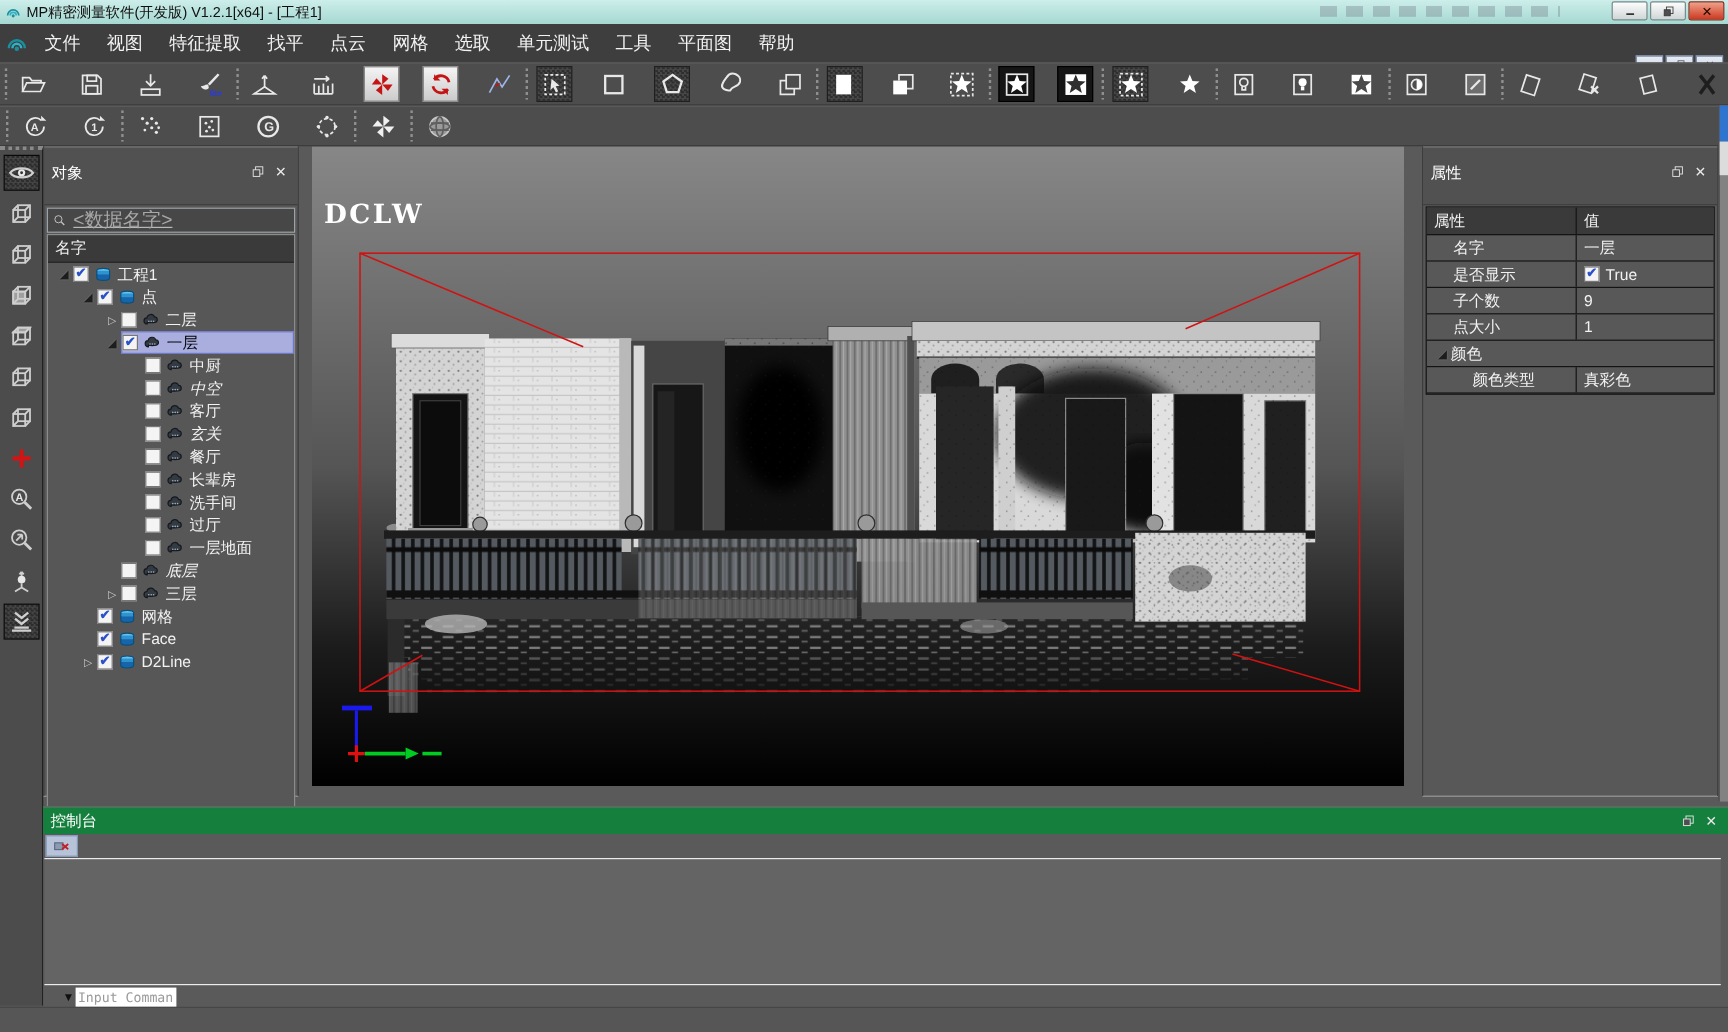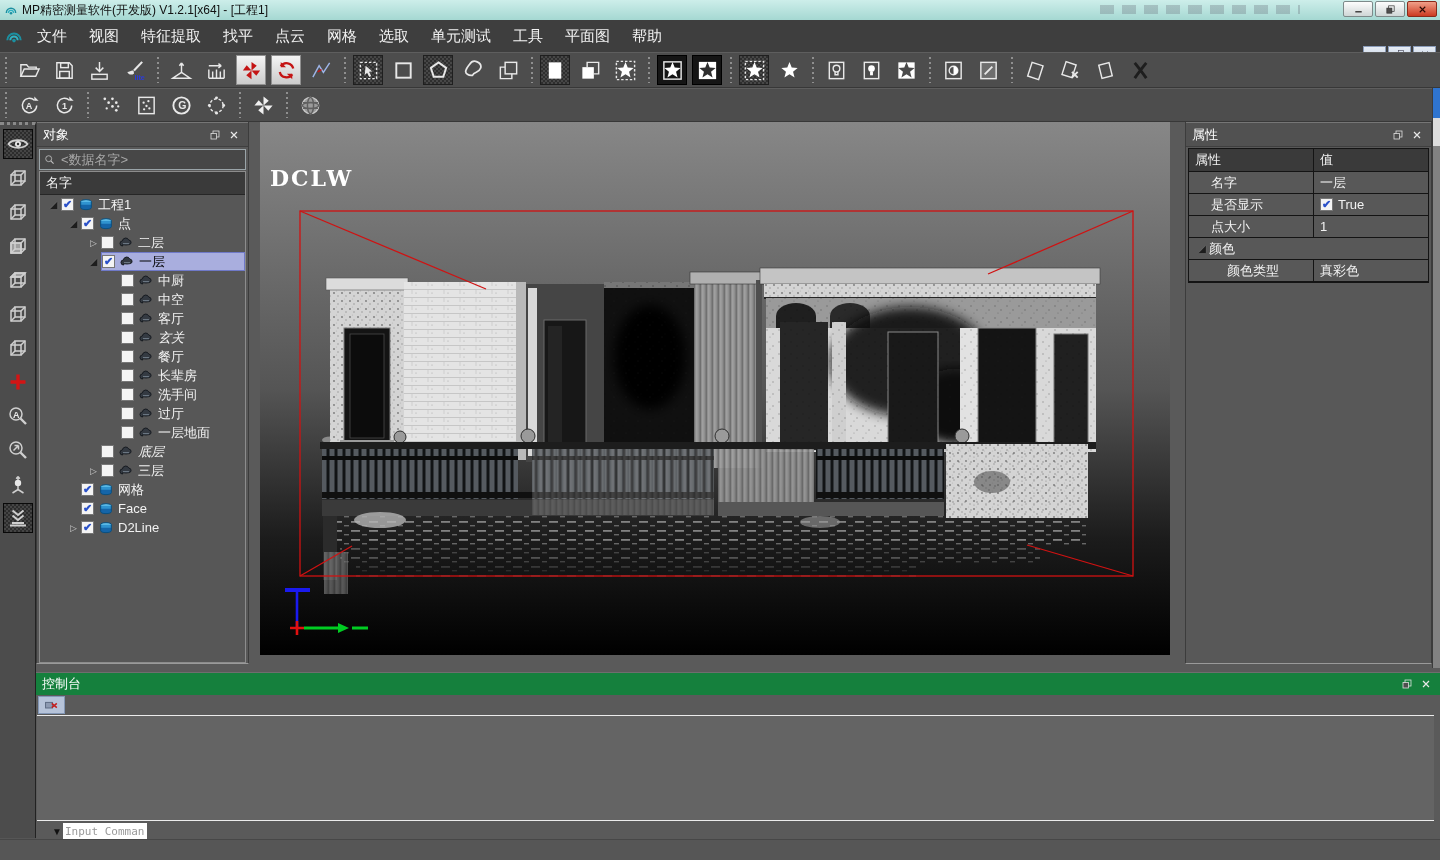--- a/index.html
+++ b/index.html
@@ -19,42 +19,42 @@
   .menubar .logo{width:20px;height:20px;margin-right:2px;}
   .menu-item{padding:3px 11px;cursor:default;}
   .mdi-btns{position:absolute;right:4px;top:26px;display:flex;gap:2px;}
   .mdi-btn{width:23px;height:16px;background:linear-gradient(#e7edf5,#c2cfe2);border:1px solid #8a9cba;display:flex;align-items:center;justify-content:center;box-sizing:border-box;}
   .mdi-btn .ic{width:10px;height:10px;stroke:#445;}
   
   .tb{position:absolute;left:0;width:100%;background:#4d4d4d;display:flex;align-items:center;box-sizing:border-box;border-top:1px solid #5e5e5e;border-bottom:1px solid #383838;}
   .tb1{top:52px;height:36px;}
   .tb2{top:88px;height:34px;}
   .grip{width:5px;height:26px;margin:0 3px;background:repeating-linear-gradient(to bottom,#8f8f8f 0 2px,transparent 2px 5px);background-size:2px 100%;background-repeat:no-repeat;background-position:center;}
-  .tbgroup{display:flex;align-items:center;gap:5px;padding:0 3px;}
+  .tbgroup{display:flex;align-items:center;gap:19px;padding:0 3px;}
   .tbtn{width:30px;height:30px;display:flex;align-items:center;justify-content:center;box-sizing:border-box;border:1px solid transparent;}
   .tbtn .ic{width:23px;height:23px;}
   .tbtn.raised{background:linear-gradient(#f4f4f4,#cbcbcb);border-color:#909090;}
   .tbtn.pressed{background:repeating-conic-gradient(#2e2e2e 0% 25%,#474747 0% 50%) 0 0/4px 4px;border-color:#1f1f1f;}
   .tbtn.dark{background:#151515;border-color:#000;}
   
   .main{position:absolute;left:0;top:122px;width:100%;height:550px;background:#5a5a5a;}
   .sidestrip{position:absolute;left:0;top:0;width:36px;height:716px;background:#4c4c4c;border-right:1px solid #222;border-top:3px dotted #8a8a8a;box-sizing:border-box;display:flex;flex-direction:column;align-items:center;padding-top:4px;gap:4px;}
   .sbtn{width:30px;height:30px;display:flex;align-items:center;justify-content:center;box-sizing:border-box;border:1px solid transparent;}
   .sbtn .ic{width:24px;height:24px;stroke:#cfcfcf;}
   .sbtn.selected{background:repeating-conic-gradient(#2c2c2c 0% 25%,#454545 0% 50%) 0 0/4px 4px;border-color:#090909;}
   
   .panel{position:absolute;top:0;background:#585858;box-sizing:border-box;border-right:1px solid #3c3c3c;border-left:1px solid #3c3c3c;border-bottom:1px solid #9a9a9a;}
-  .p-title{height:23px;background:#515151;border-top:1px solid #767676;border-bottom:1px solid #3f3f3f;display:flex;align-items:center;padding:0 6px;color:#fff;font-size:13px;}
+  .p-title{height:23px;background:#515151;border-top:1px solid #767676;border-bottom:1px solid #3f3f3f;display:flex;padding:12px 6px;color:#fff;font-size:13px;}
   .p-title .spacer{flex:1;}
   .p-btn{width:16px;height:15px;display:flex;align-items:center;justify-content:center;margin-left:3px;}
   .p-btn .ic{width:12px;height:12px;stroke:#e8e8e8;}
   .objects{left:36px;width:213px;height:542px;}
   .search{margin:2px 2px 1px 2px;height:19px;background:#474747;border:1px solid #9aa4a8;display:flex;align-items:center;padding:0 3px;gap:3px;}
   .search .ic{width:13px;height:13px;}
-  .search input{flex:1;background:transparent;border:none;outline:none;color:#b9b9b9;font-size:13px;font-family:"Liberation Sans",sans-serif;min-width:0;}
+  .search input{flex:1;background:transparent;border:none;outline:none;color:#b9b9b9;font-size:16px;font-family:"Liberation Sans",sans-serif;min-width:0;text-decoration:underline;}
   .search input::placeholder{color:#a8a8a8;}
   .treebox{margin:1px 2px;border:1px solid #8c8c8c;height:490px;background:#575757;overflow:hidden;}
   .t-header{height:22px;background:#3a3a3a;border-bottom:1px solid #262626;color:#f2f2f2;font-size:13px;display:flex;align-items:center;padding-left:6px;}
   .trow{height:19px;display:flex;align-items:center;font-size:13px;color:#f2f2f2;white-space:nowrap;}
   .arrow{width:15px;text-align:center;font-size:9px;color:#c9c9c9;flex:none;}
   .arrow.exp{color:#1d1d1d;text-shadow:0 0 1px #999;font-size:10px;}
   .hl{display:flex;align-items:center;flex:1;height:19px;box-sizing:border-box;}
   .hl.sel{background:#a9aede;border:1px solid #6f79c8;color:#000;}
   .cb{width:13px;height:13px;background:#f4f4f4;border:1px solid #777;box-sizing:border-box;flex:none;margin-right:4px;display:flex;align-items:center;justify-content:center;font-size:11px;line-height:11px;color:#2b51c9;font-weight:bold;}
   .trow .ic{width:16px;height:16px;flex:none;margin-right:4px;}
@@ -649,21 +649,21 @@
                     <g fill="#9fb0c0" stroke="none">
                       <circle cx="9" cy="13" r="1"></circle>
                       <circle cx="12" cy="13" r="1"></circle>
                       <circle cx="15" cy="13" r="1"></circle>
                     </g>
                   </svg>
                 </span>
                 <span>中厨</span>
               </span>
             </div>
-            <div class="trow" style="padding-left: 66px;">
+            <div class="trow" style="padding-left: 66px; font-style: italic;">
               <span class="arrow"></span>
               <span class="hl">
                 <span class="cb"></span>
                 <span style="display: flex; align-items: center;">
                   <svg class="ic " viewBox="0 0 24 24">
                     <path d="M7 16.5a3.8 3.8 0 01-.4-7.6 5 5 0 019.6-1.2 3.4 3.4 0 01.8 6.7 26 26 0 01-10 .1z" fill="#343a42" stroke="#15191f"></path>
                     <g fill="#9fb0c0" stroke="none">
                       <circle cx="9" cy="13" r="1"></circle>
                       <circle cx="12" cy="13" r="1"></circle>
                       <circle cx="15" cy="13" r="1"></circle>
@@ -1043,20 +1043,26 @@
             </span>
           </div>
           <div class="prow">
             <span class="pcell k">是否显示</span>
             <span class="pcell v">
               <span class="cb">✔</span>
               <span>True</span>
             </span>
           </div>
           <div class="prow">
+            <span class="pcell k">子个数</span>
+            <span class="pcell v">
+              <span>9</span>
+            </span>
+          </div>
+          <div class="prow">
             <span class="pcell k">点大小</span>
             <span class="pcell v">
               <span>1</span>
             </span>
           </div>
           <div class="prow group">
             <span class="pcell k"><span class="arrow exp" style="width:14px;font-size:10px;">◢</span>颜色</span>
           </div>
           <div class="prow">
             <span class="pcell k" style="padding-left: 38px;">颜色类型</span>

